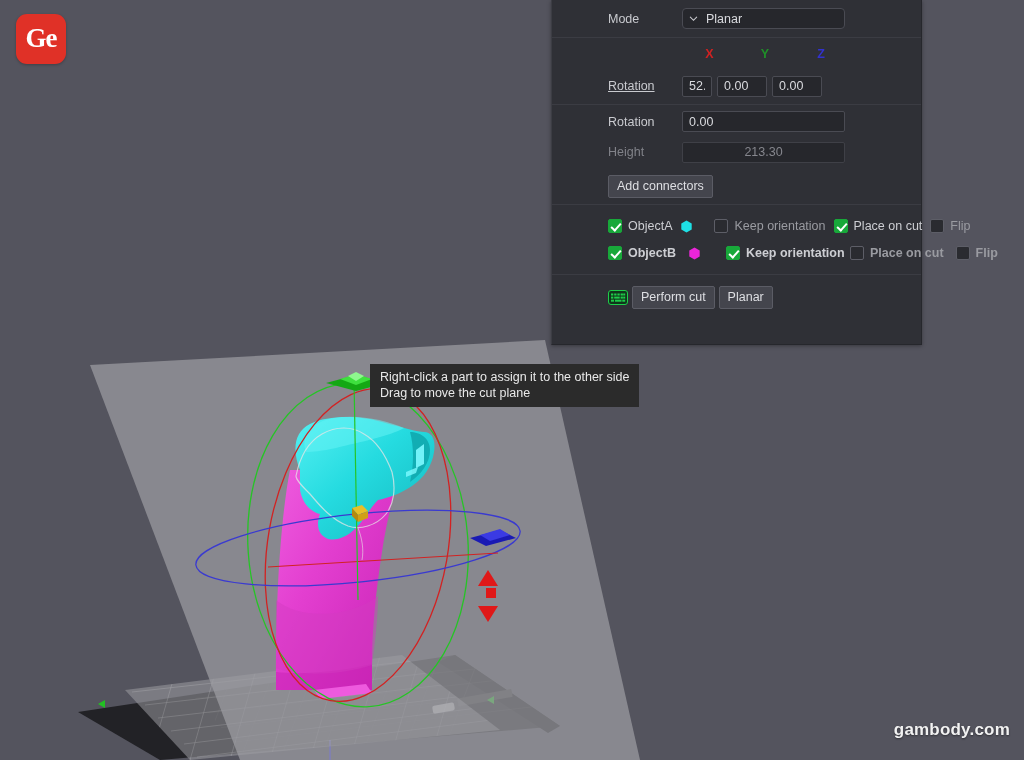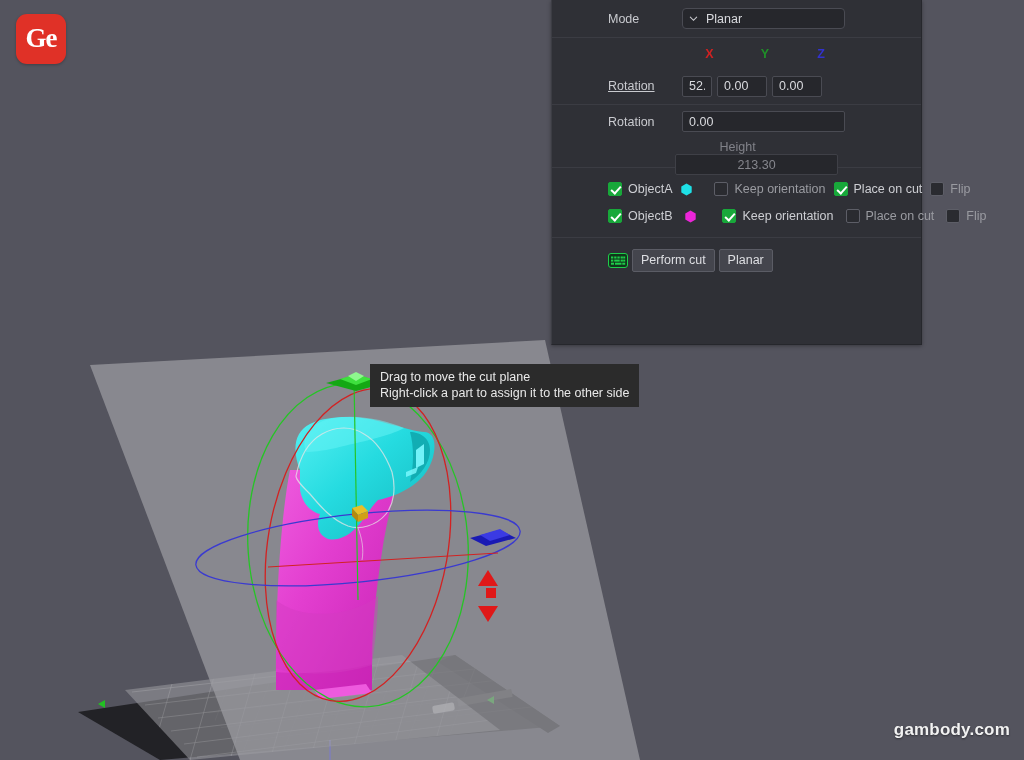--- a/index.html
+++ b/index.html
@@ -263,22 +263,22 @@
   </svg>
 </div>
 
 <div id="logo">
   <span class="txt">Ge</span>
 </div>
 
 <div id="watermark">gambody.com</div>
 
 <div id="tooltip">
+  <div>Right-click a part to assign it to the other side</div>
   <div>Drag to move the cut plane</div>
-  <div>Right-click a part to assign it to the other side</div>
 </div>
 
 <div id="cutpanel">
 
   <div class="pad row" style="height:31px;gap:0;">
     <div class="lbl" style="width:74px;">Mode</div>
     <div class="combo">
       <svg class="chev" viewBox="0 0 10 10">
         <path d="M1.5 3.5 L5 7 L8.5 3.5" fill="none" stroke="#c8c9ce" stroke-width="1.2" stroke-linecap="round"></path>
       </svg>
@@ -308,25 +308,28 @@
     <input class="field" style="width: 50px;" value="0.00">
   </div>
 
   <div class="sep"></div>
 
   <div class="pad row" style="height:25px;padding-top:4px;">
     <div class="lbl" style="width:74px;">Rotation</div>
     <input class="field" style="width: 163px;" value="0.00">
   </div>
 
-  <div class="pad row" style="height:24px;flex-direction:column;">
+  <div class="pad row" style="height:24px;">
     <div class="lbl dim" style="width:74px;">Height</div>
     <input class="field ro" style="width: 163px; text-align: center;" readonly="" value="213.30">
   </div>
 
+  <div class="pad row" style="height:30px;padding-top:4px;">
+    <button class="btn">Add connectors</button>
+  </div>
 
   <div class="sep"></div>
 
   <div class="pad" style="padding-top:8px;">
 
     <div class="row" style="height:26px;gap:8px;">
       <div class="cbwrap" style="width:80px;">
         <span class="cb on"></span>
         <span class="t">ObjectA</span>
       </div>
@@ -340,21 +343,21 @@
       <div class="cbwrap" style="width:98px;">
         <span class="cb on"></span>
         <span class="t">Place on cut</span>
       </div>
       <div class="cbwrap">
         <span class="cb off"></span>
         <span class="t dim">Flip</span>
       </div>
     </div>
 
-    <div class="row" style="height:28px;gap:12px;">
+    <div class="row" style="height:28px;gap:12px;font-weight:bold;">
       <div class="cbwrap" style="width:80px;">
         <span class="cb on"></span>
         <span class="t">ObjectB</span>
       </div>
       <svg class="hex" viewBox="0 0 14 14" style="margin-right:13px;">
         <polygon points="7,0.6 12.6,3.8 12.6,10.2 7,13.4 1.4,10.2 1.4,3.8" fill="#ec25d9"></polygon>
       </svg>
       <div class="cbwrap" style="width:112px;">
         <span class="cb on"></span>
         <span class="t">Keep orientation</span>

